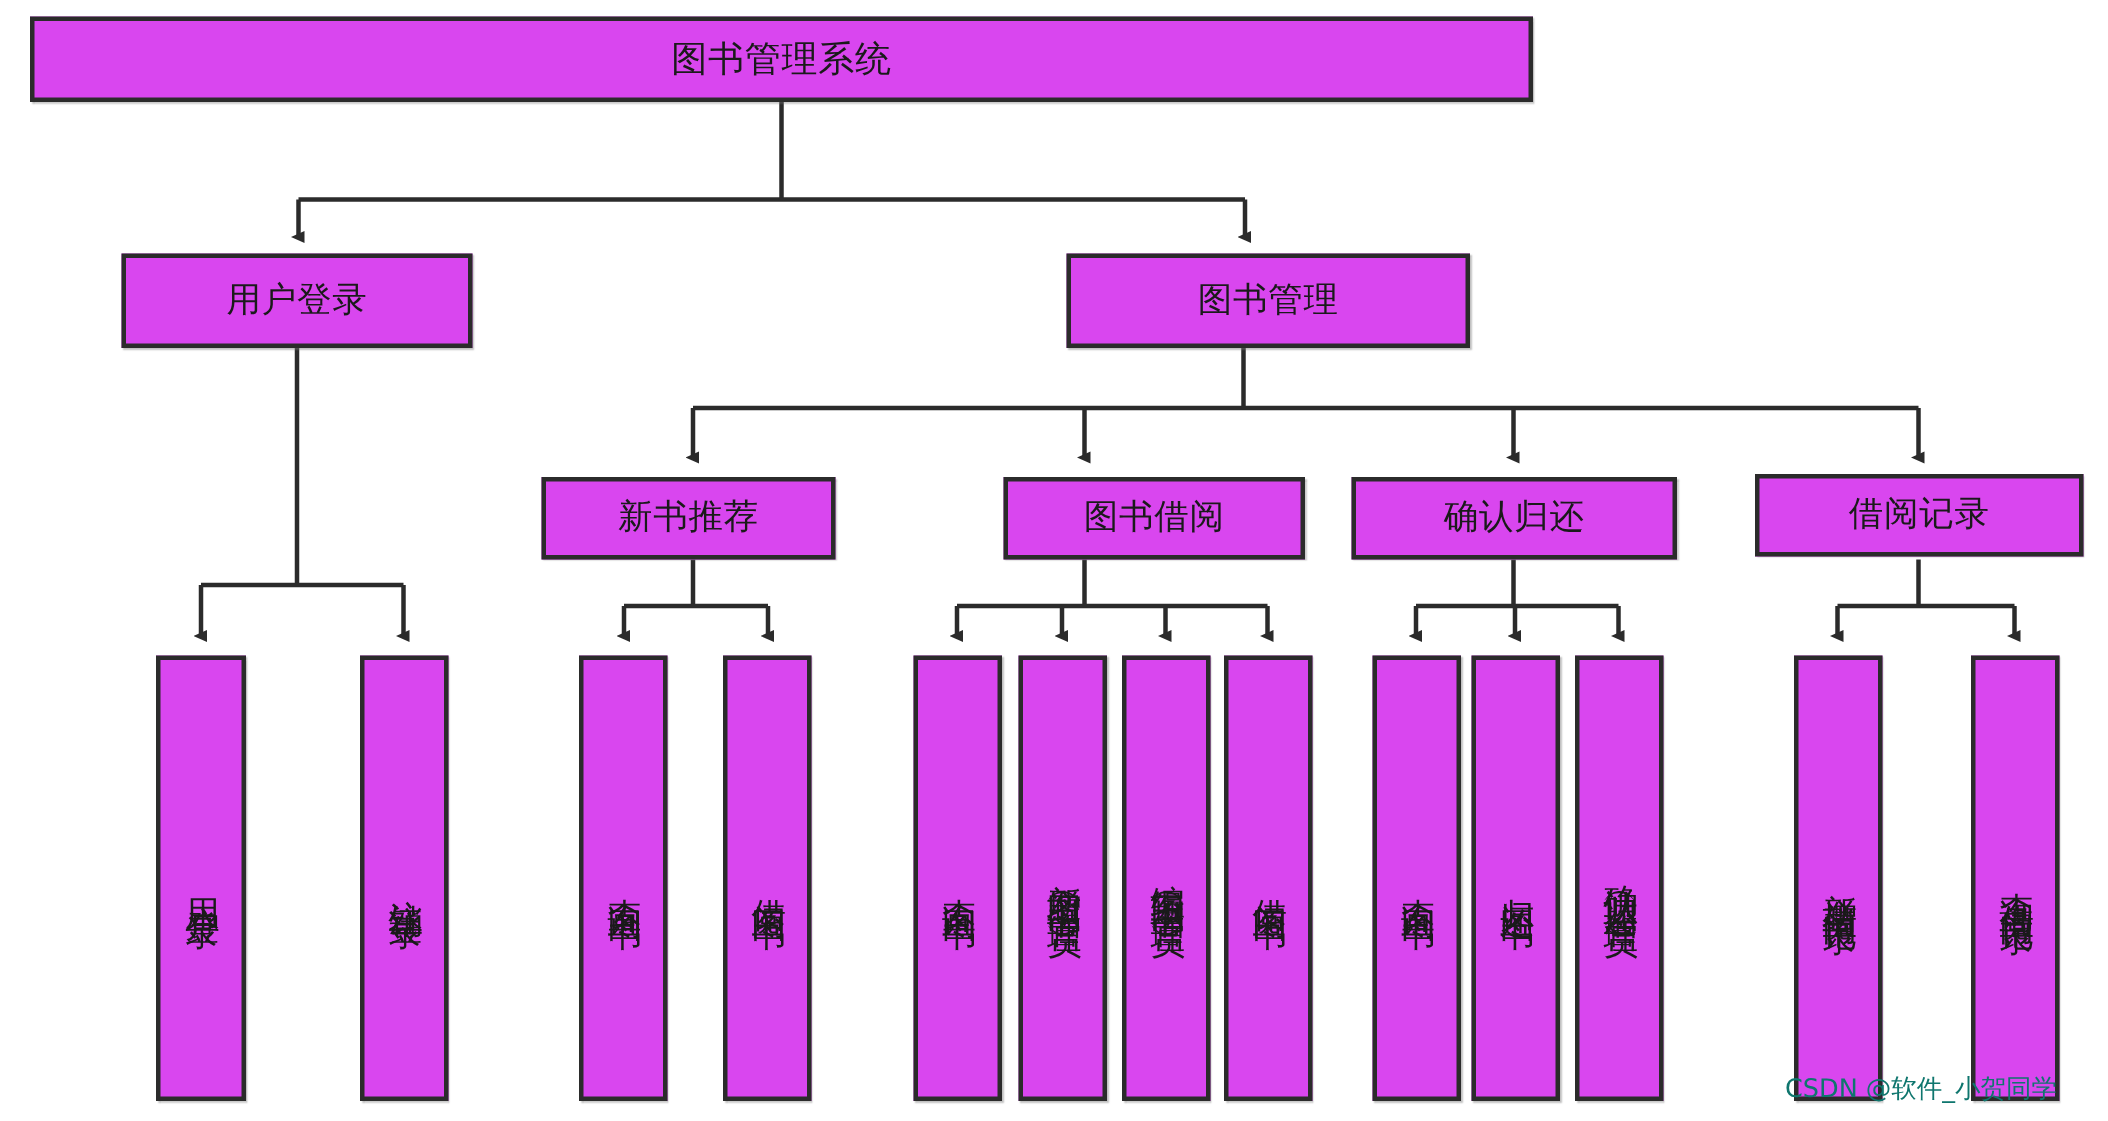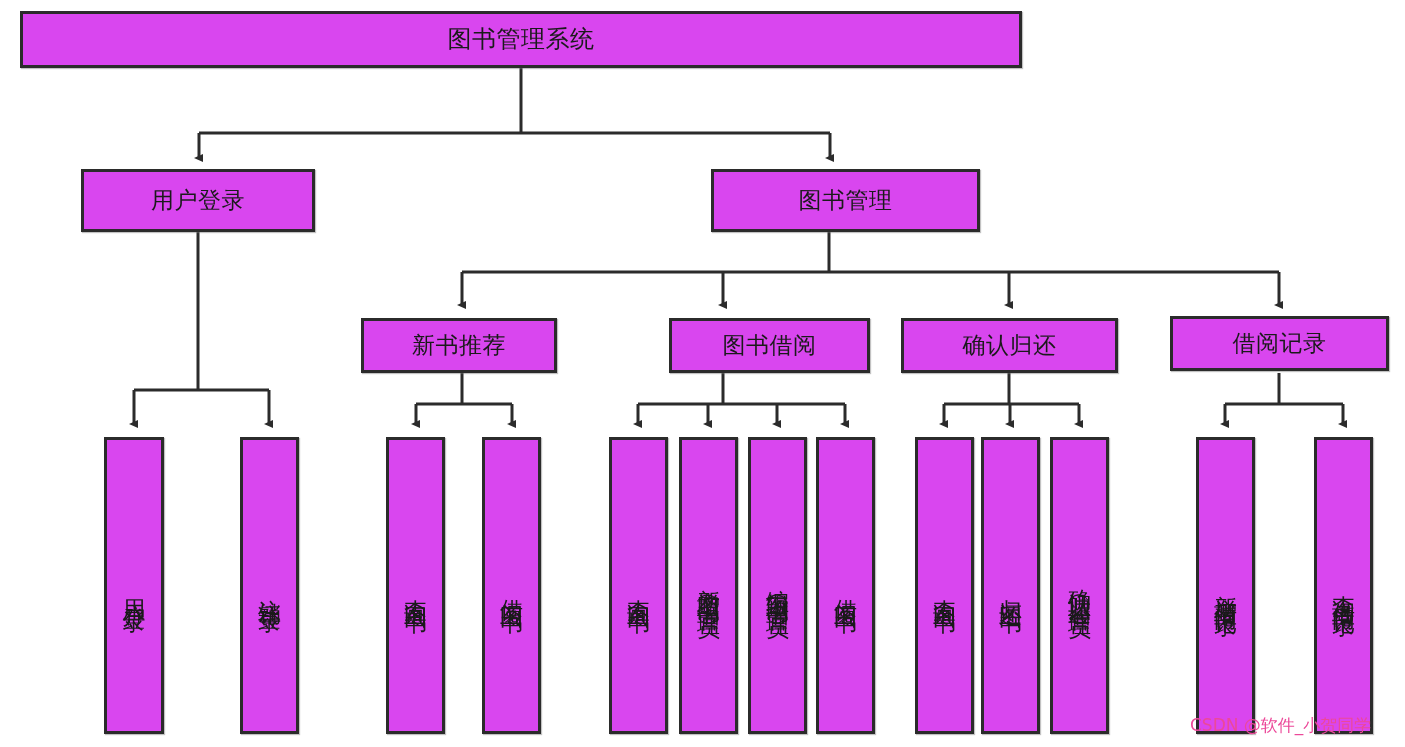--- a/index.html
+++ b/index.html
@@ -61,21 +61,21 @@
     line-height: 1.18;
     letter-spacing: 4px;
     text-align: center;
     max-height: 100%;
   }
   .watermark {
     position: absolute;
     left: 1190px;
     top: 714px;
     font-size: 17px;
-    color: #ec4899;
+    color: #0f766e;
     white-space: nowrap;
     z-index: 3;
     font-family: "DejaVu Sans", "Liberation Sans", sans-serif;
   }
 </style>
 </head>
 <body>
 
 <div id="diagram-root">
 

